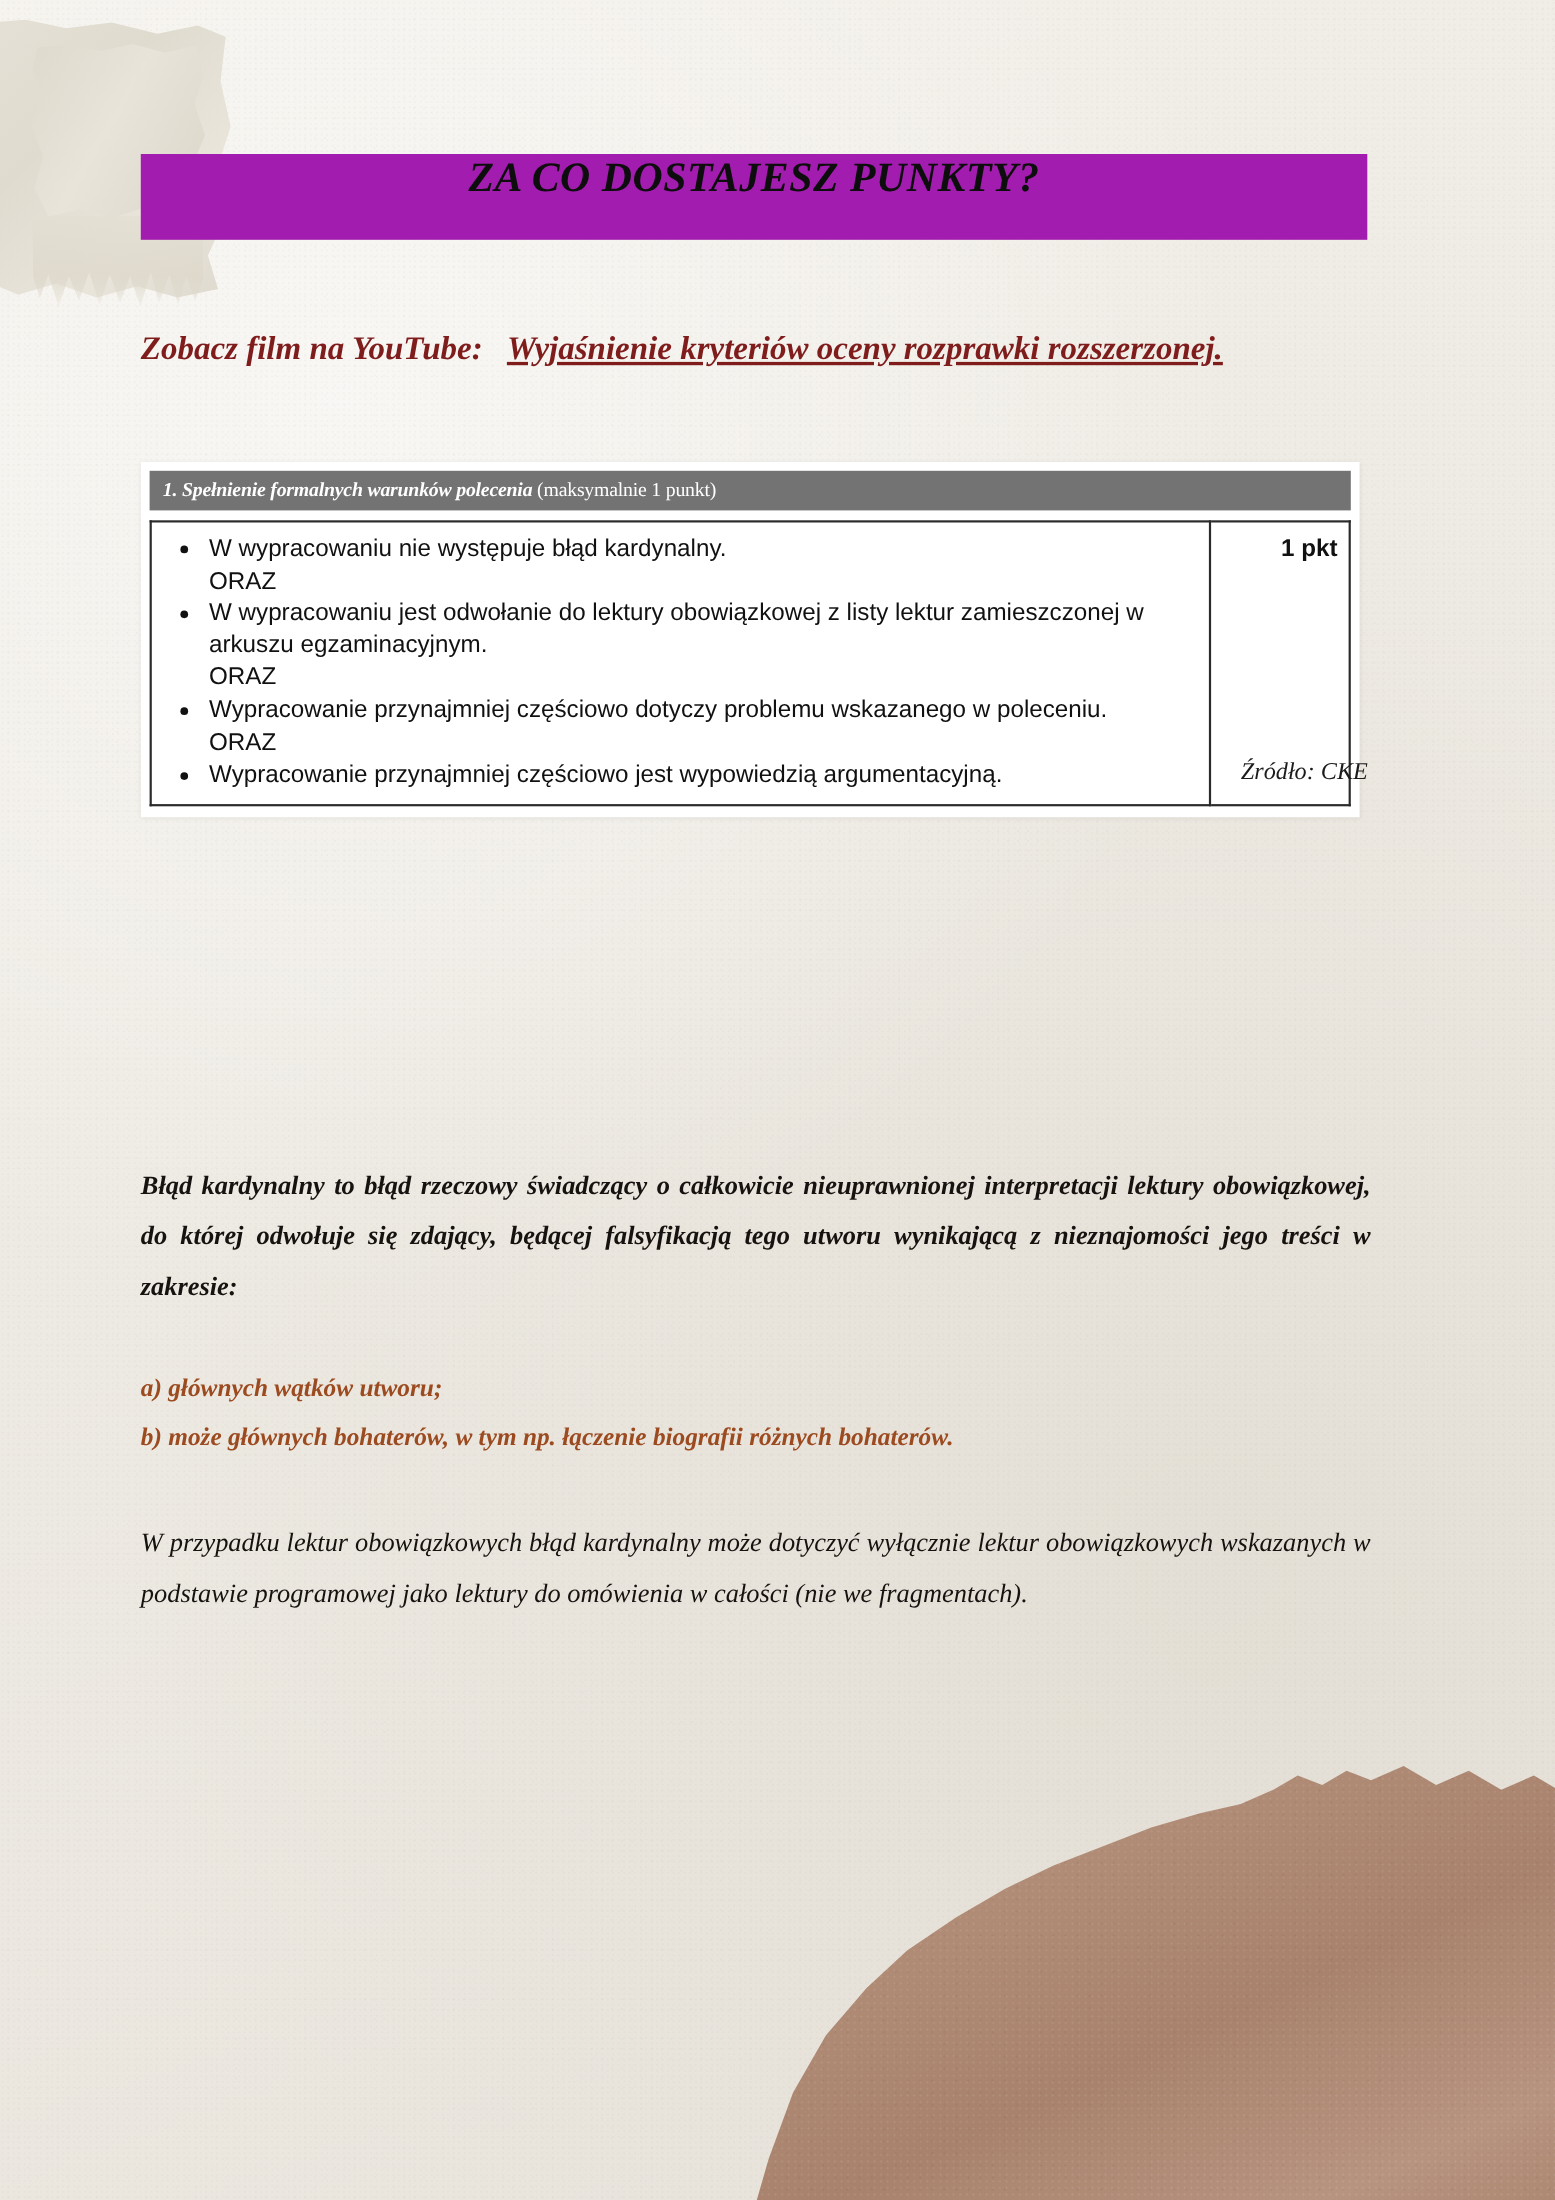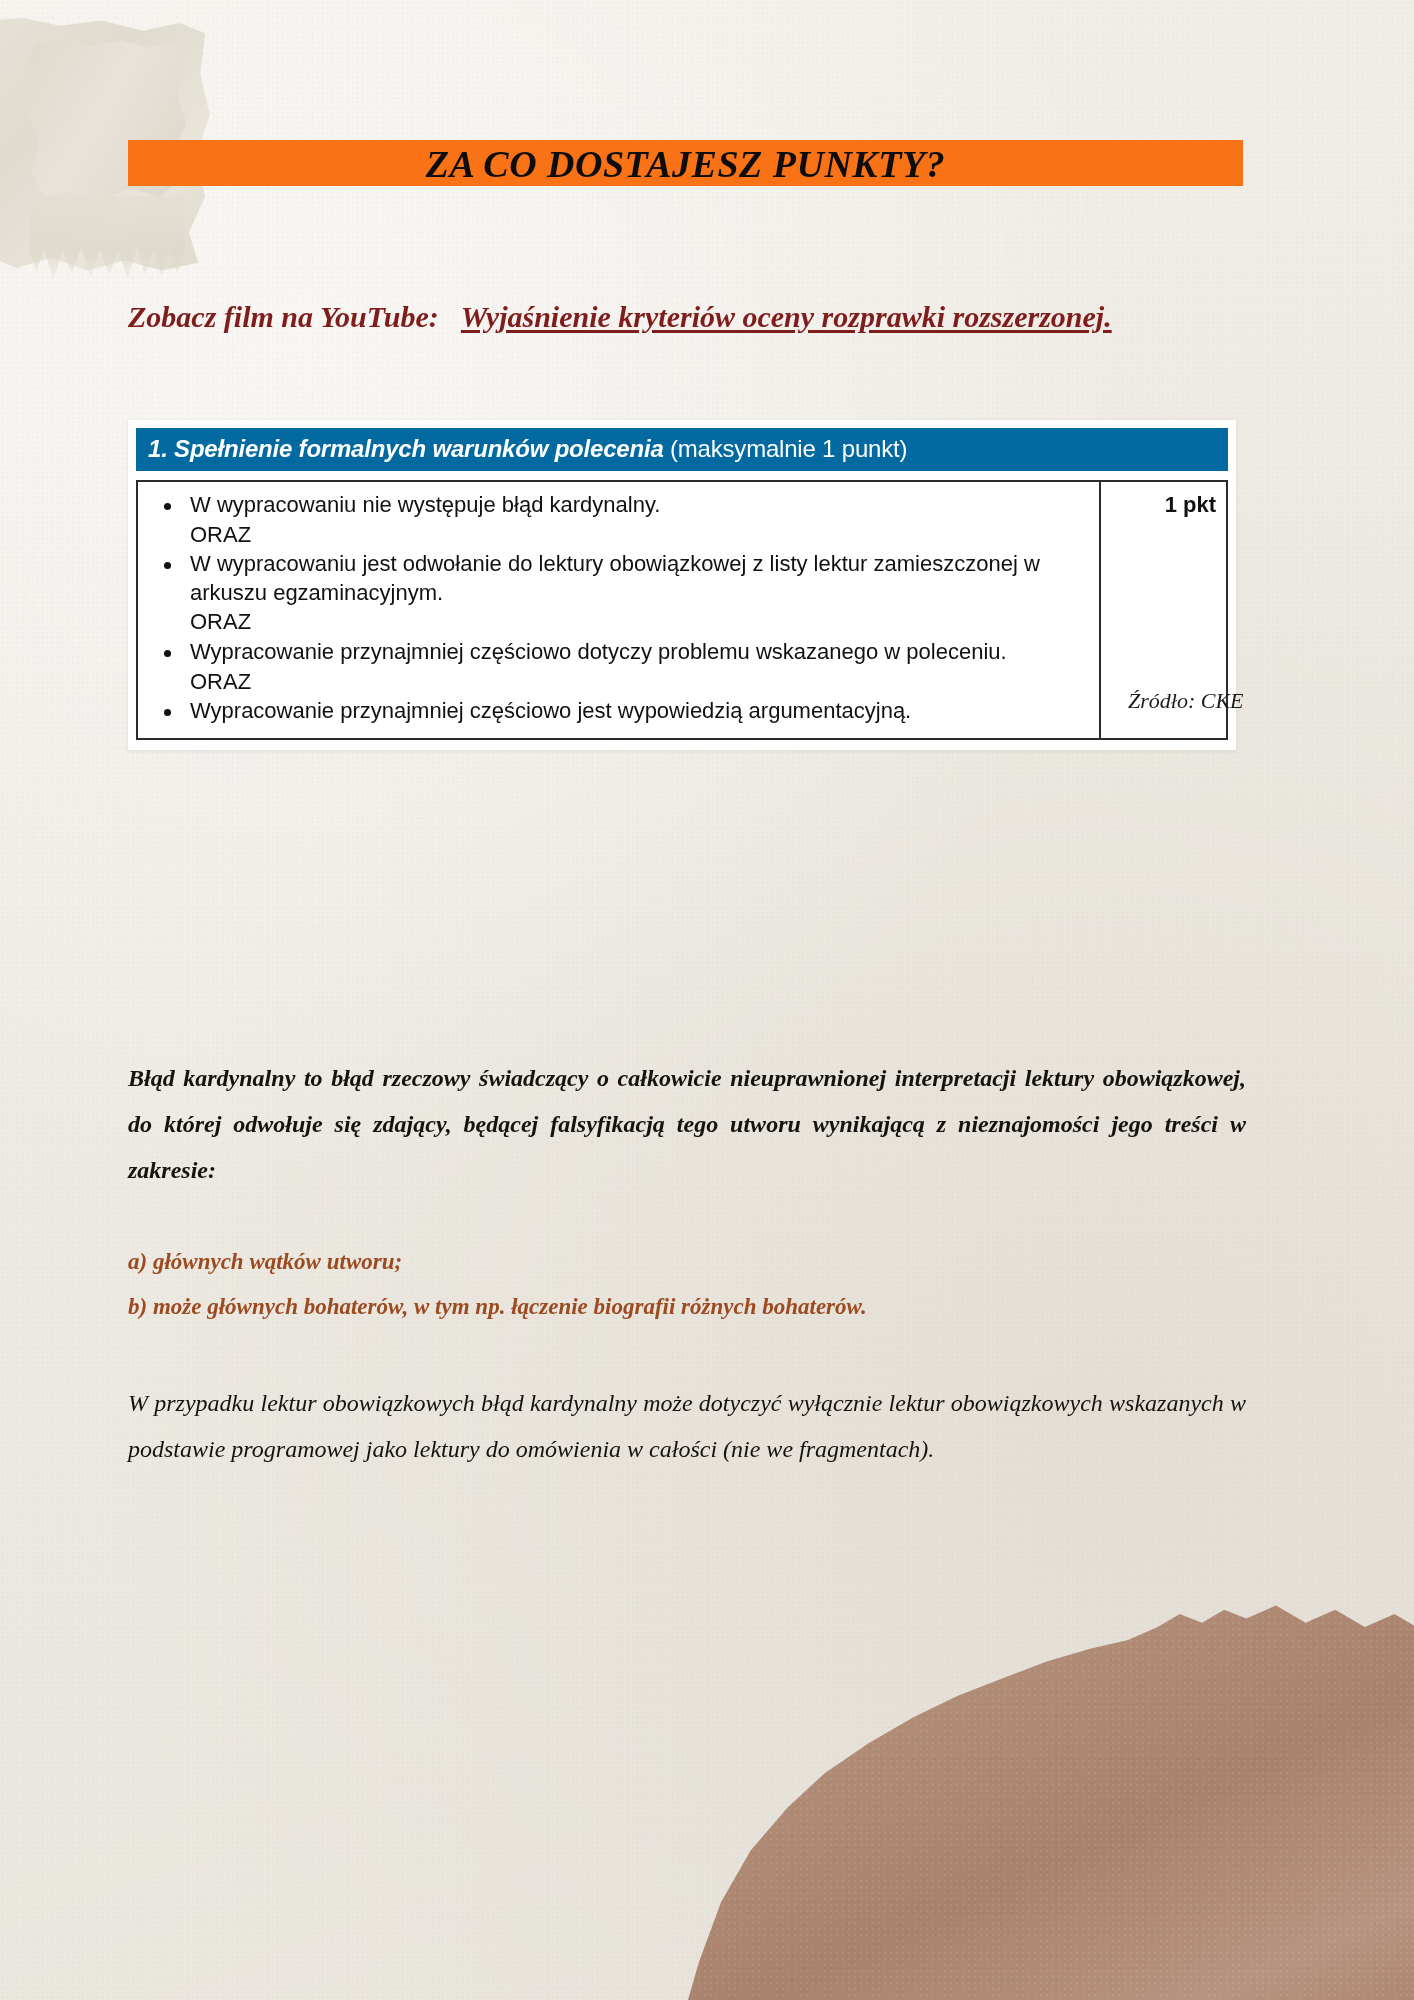--- a/index.html
+++ b/index.html
@@ -122,24 +122,24 @@
     position: absolute;
     inset: 0;
   }
 
   
   .title-banner {
     position: absolute;
     left: 128px;
     top: 140px;
     width: 1115px;
-    height: 46px;
-    background: #f97316;
+    height: 78px;
+    background: #a21caf;
     display: flex;
-    align-items: flex-end;
+    align-items: flex-start;
     justify-content: center;
   }
   .title-banner-text {
     font-family: "Liberation Serif", serif;
     font-weight: bold;
     font-style: italic;
     font-size: 38px;
     letter-spacing: .5px;
     color: #0d0d0d;
     white-space: nowrap;
@@ -168,25 +168,25 @@
     left: 128px;
     top: 420px;
     width: 1108px;
     background: #ffffff;
     padding: 8px 8px 10px 8px;
     box-sizing: border-box;
     box-shadow: 0 1px 4px rgba(90,80,70,.12);
     overflow: hidden;
   }
   .cke-header {
-    background: #0369a1;
+    background: #737373;
     color: #ffffff;
-    font-family: Liberation Sans, sans-serif;
-    font-style: italic;
-    font-size: 24px;
+    font-family: Liberation Serif, serif;
+    font-style: italic;
+    font-size: 18px;
     padding: 7px 12px 8px 12px;
     white-space: nowrap;
     letter-spacing: -0.2px;
   }
   .cke-header b { font-weight: bold; }
   .cke-header span.reg { font-weight: normal; font-style: normal; }
 
   .cke-table {
     margin-top: 9px;
     border: 2px solid #f97316;

